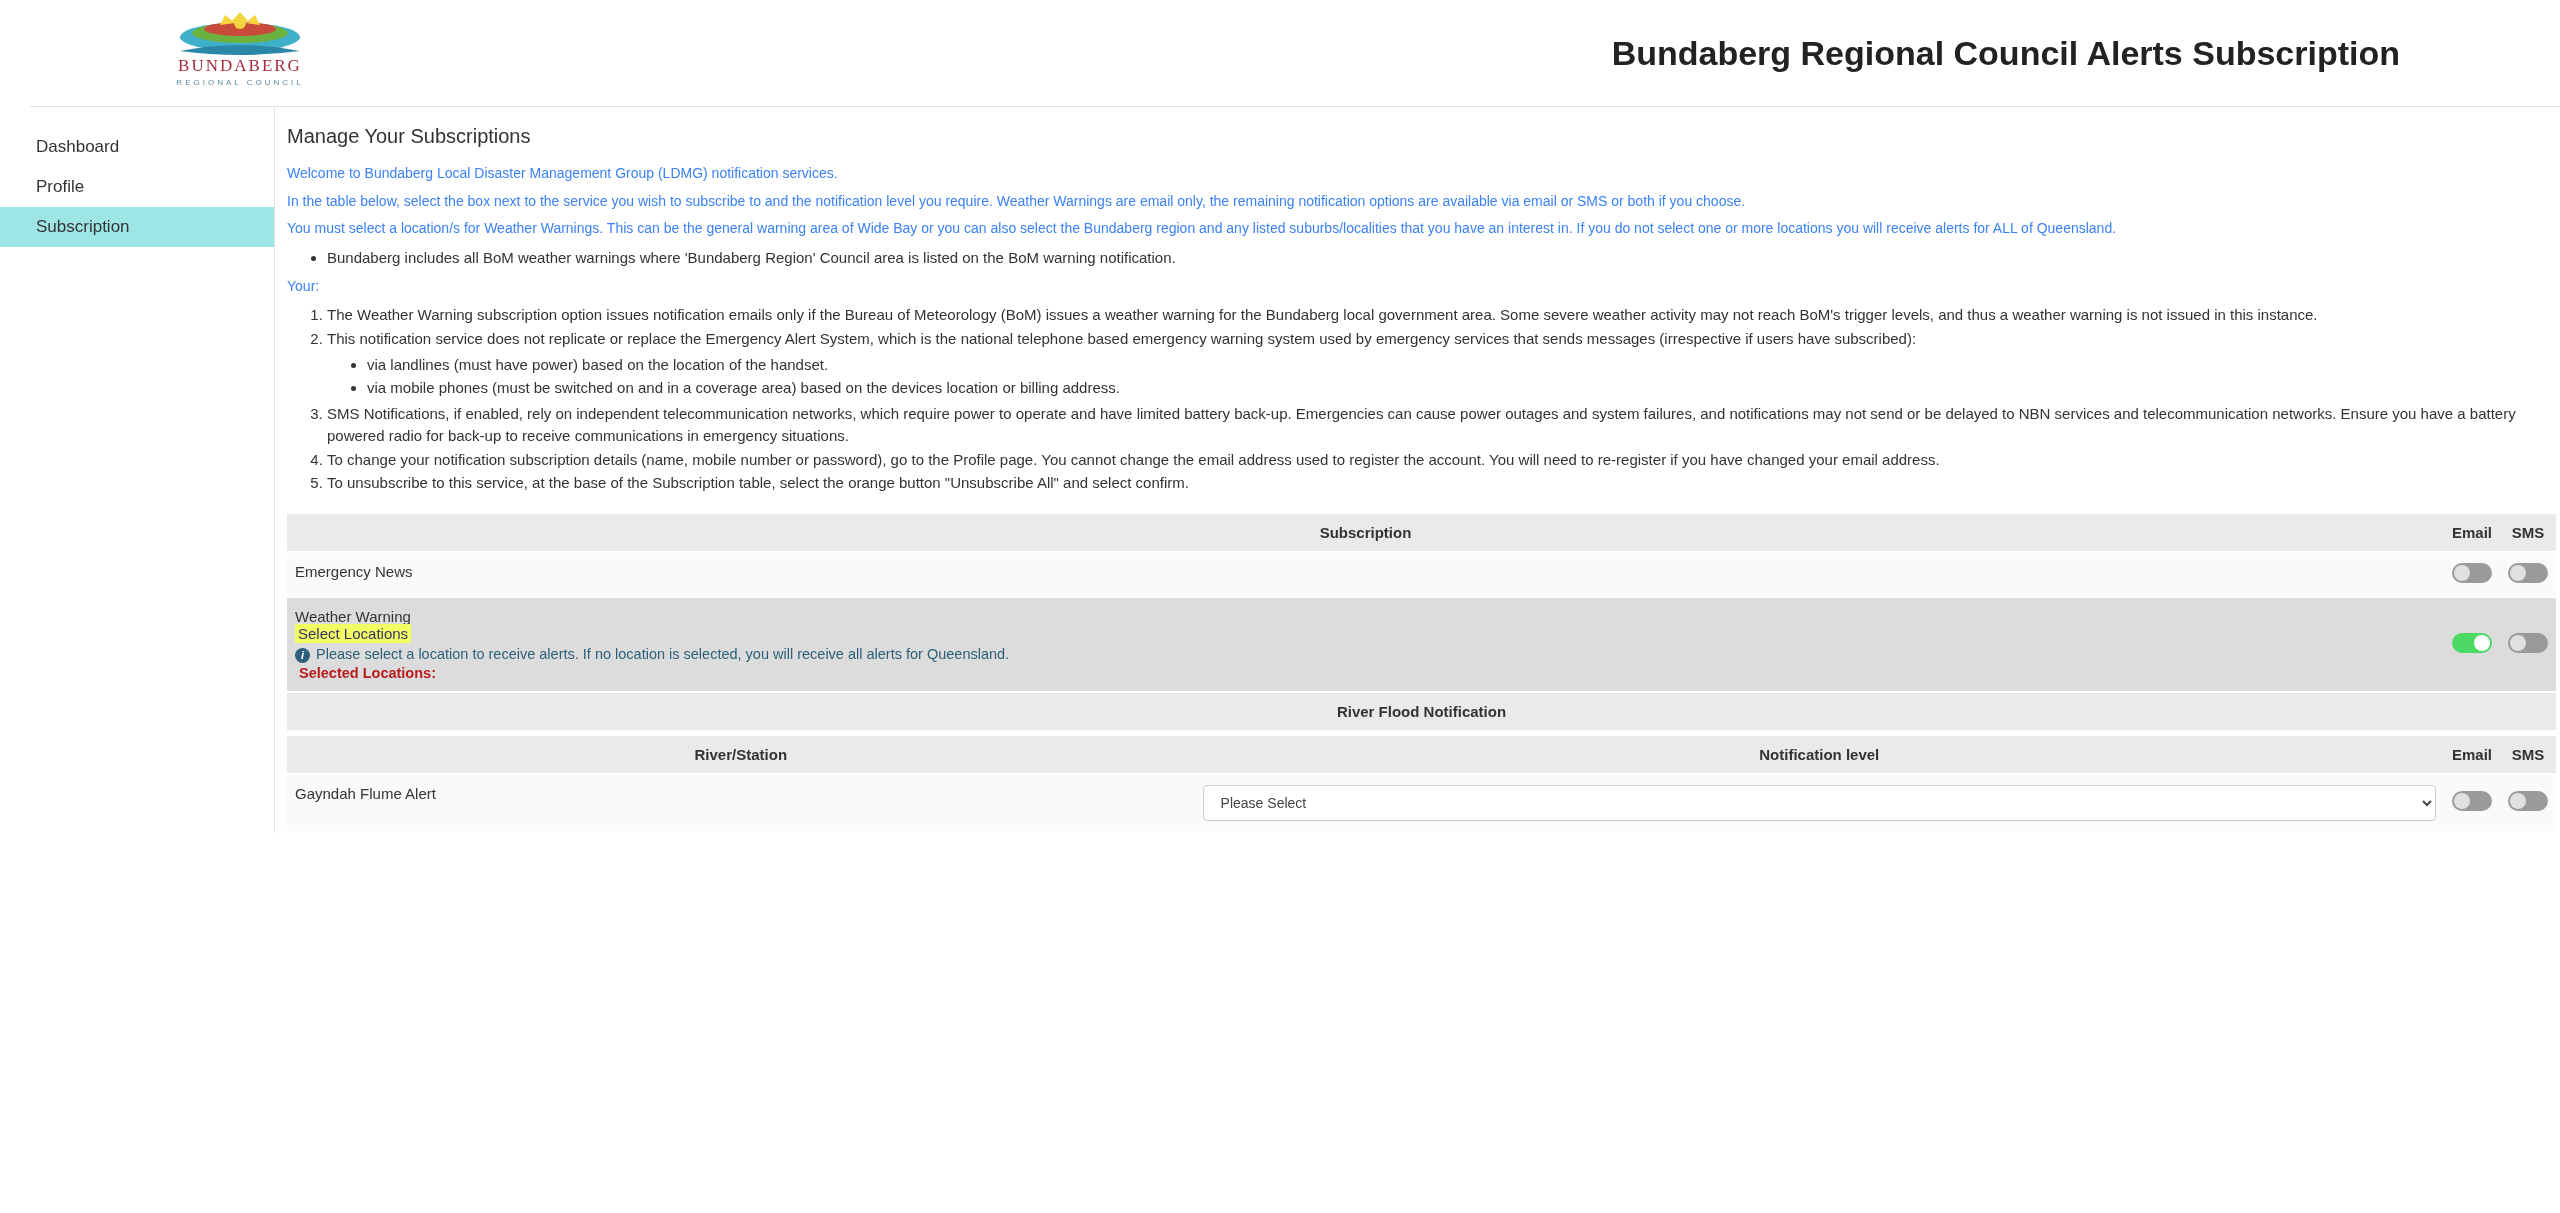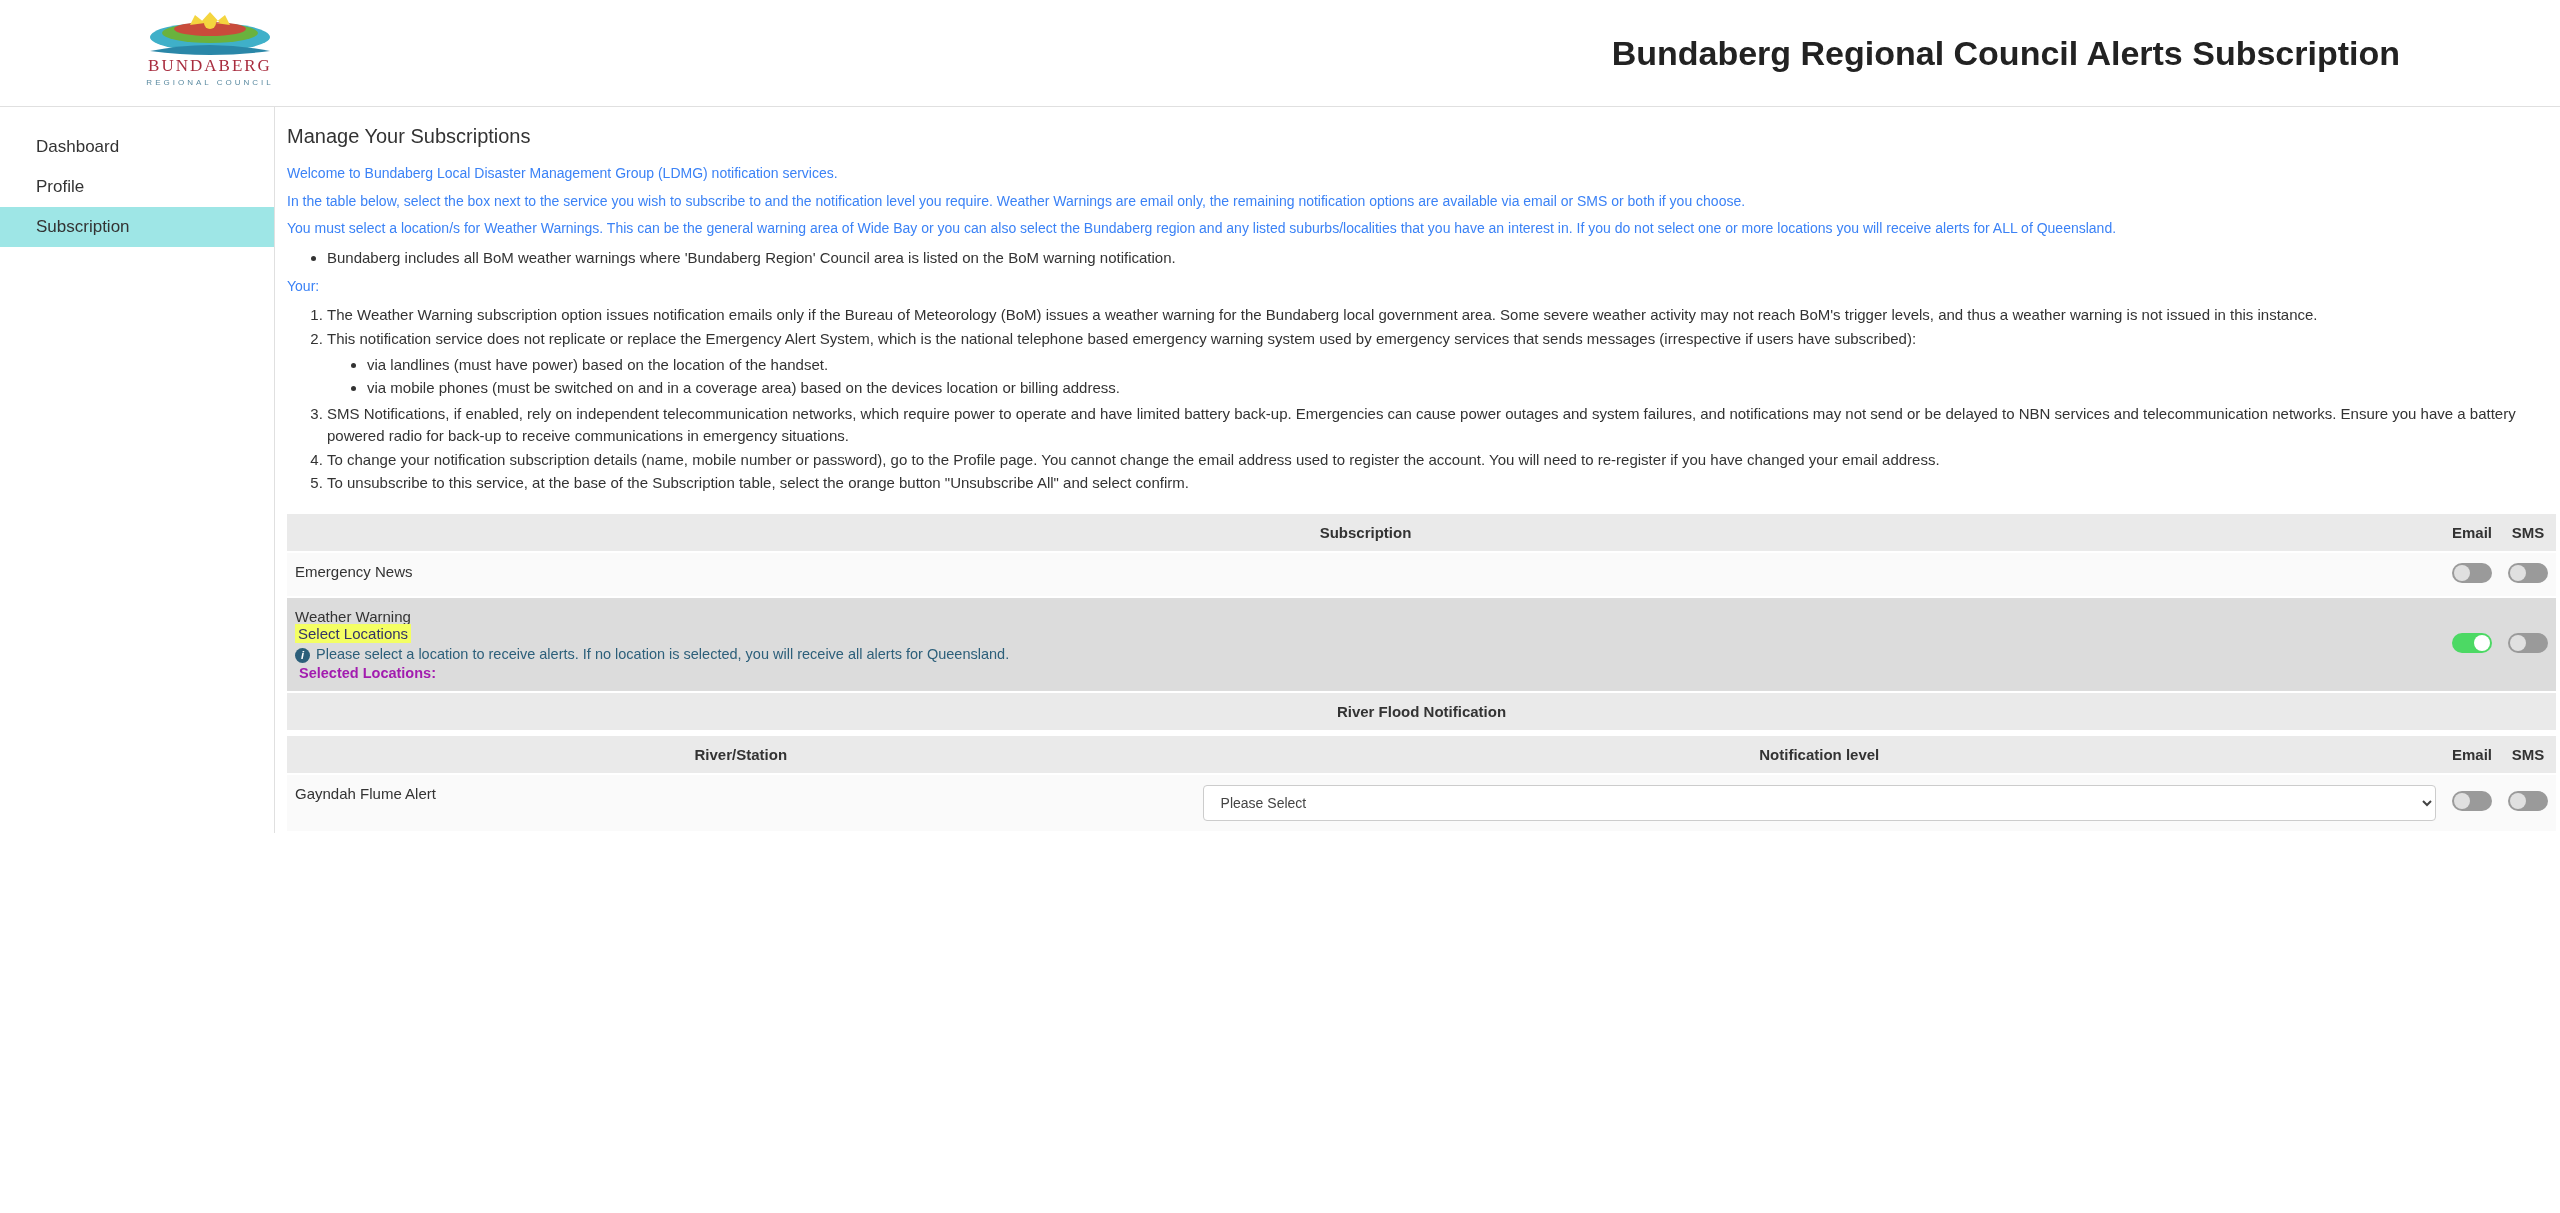--- a/index.html
+++ b/index.html
@@ -11,20 +11,21 @@
       font-family: "Segoe UI", Arial, sans-serif;
       background: #fff;
       color: #333;
     }
     .header {
       display: flex;
       justify-content: space-between;
       align-items: center;
       padding: 8px 100px 8px 100px;
       border-bottom: 1px solid #e0e0e0;
+      margin-left: 30px;
     }
     .logo-area {
       width: 220px;
       height: 90px;
       display: flex;
       flex-direction: column;
       align-items: center;
       justify-content: center;
     }
     .page-title {
@@ -139,21 +140,21 @@
       color: #fff;
       font-size: 11px;
       font-weight: bold;
       align-items: center;
       justify-content: center;
       font-style: italic;
       vertical-align: middle;
       margin-right: 2px;
     }
     .selected-loc {
-      color: #a21caf;
+      color: #b91c1c;
       font-weight: 700;
       font-size: 14.5px;
       margin-top: 2px;
       margin-left: 4px;
     }
     .section-header-row td, .section-header-row th {
       background: #eaeaea;
       font-weight: 700;
       text-align: center;
       padding: 10px 8px;

